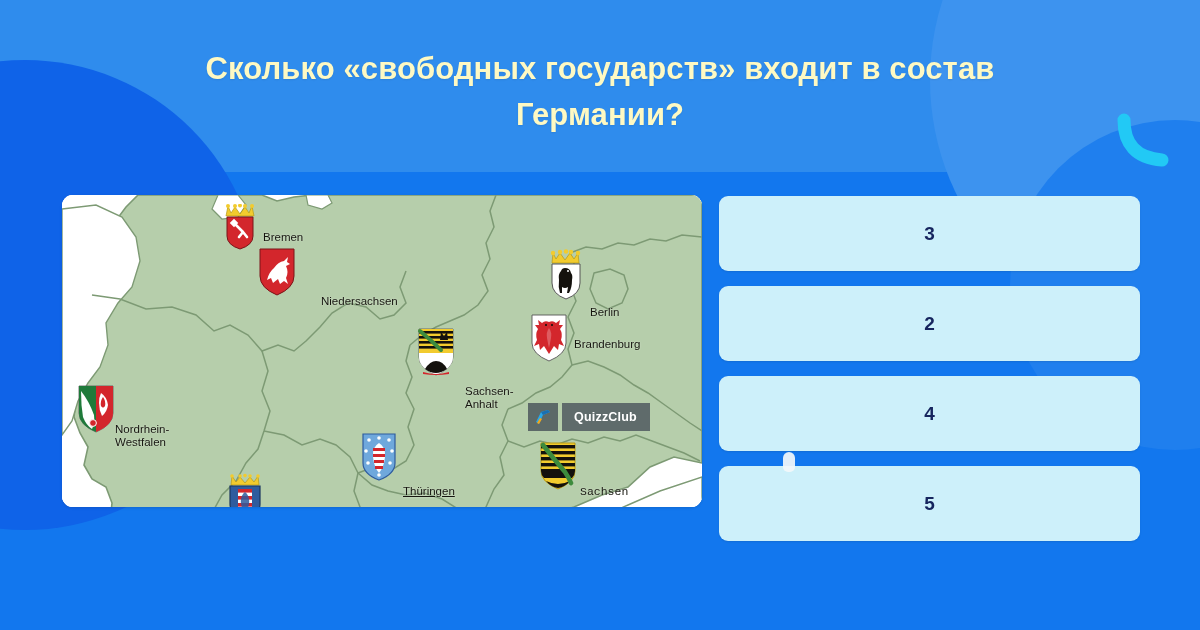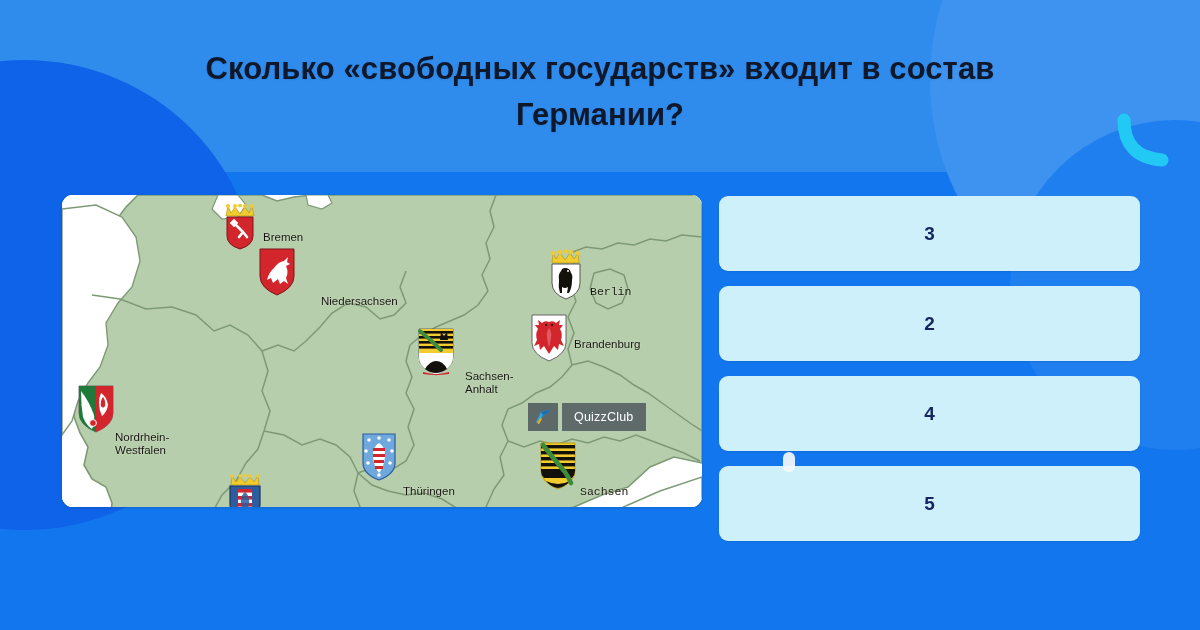--- a/index.html
+++ b/index.html
@@ -68,21 +68,21 @@
   }
   .bg-arc svg { display: block; overflow: visible; }
 
   
   .title {
     position: absolute;
     left: 0; top: 46px;
     width: 1200px;
     z-index: 5;
     text-align: center;
-    color: #0f172a;
+    color: #fef9c3;
     font-size: 31px;
     font-weight: bold;
     line-height: 46px;
     letter-spacing: 0.1px;
     padding: 0 150px;
     text-shadow: 0 1px 2px rgba(0,0,0,0.08);
   }
 
   
   .map-panel {
@@ -139,21 +139,21 @@
     background: rgba(70,80,88,0.80);
     display: flex;
     align-items: center;
     justify-content: center;
   }
   .wm-logo svg { display:block; }
   .wm-text {
     background: rgba(70,80,88,0.78);
     color: #ffffff;
     font-size: 12.5px;
-    font-weight: normal;
+    font-weight: bold;
     padding: 0 13px 0 12px;
     display: flex;
     align-items: center;
     margin-left: 4px;
     letter-spacing: 0.2px;
   }
 
   
   .answers {
     position: absolute;
@@ -306,21 +306,21 @@
     <svg width="38" height="48" viewBox="0 0 38 48">
       <path d="M2 1 L36 1 L36 28 Q36 40 19 47 Q2 40 2 28 Z" fill="#ffffff" stroke="#555" stroke-width="0.8"></path>
       <path d="M2 1 L19 1 L19 47 Q2 40 2 28 Z" fill="#1f7a3a"></path>
       <path d="M19 1 L36 1 L36 28 Q36 40 19 47 Z" fill="#d3262c"></path>
       <path d="M4 6 Q12 16 17 30 Q18 38 15 44 Q9 40 6 32 Q4 20 4 6 Z" fill="#ffffff"></path>
       <path d="M24 8 Q30 12 31 20 Q30 27 25 31 Q22 25 22 18 Q22 12 24 8 Z" fill="#ffffff"></path>
       <path d="M26 12 Q29 16 28 21 Q26 24 24 21 Q23 16 26 12 Z" fill="#d3262c"></path>
       <circle cx="16" cy="38" r="3.4" fill="#d3262c" stroke="#ffffff" stroke-width="1"></circle>
     </svg>
   </div>
-  <div class="region-label" style="left:53px; top:228px;margin-top:8px;">Nordrhein-
+  <div class="region-label" style="left:53px; top:228px;">Nordrhein-
 Westfalen</div>
 
   <div class="coa" style="left:165px; top:277px;">
     <svg width="36" height="48" viewBox="0 0 36 48">
       <path d="M5 4 L9 10 L13 5 L18 11 L23 5 L27 10 L31 4 L32 13 L4 13 Z" fill="#f2cb2e" stroke="#b89a14" stroke-width="0.7"></path>
       <circle cx="5" cy="4" r="1.8" fill="#f2cb2e"></circle>
         <circle cx="13" cy="4" r="1.8" fill="#f2cb2e"></circle>
       <circle cx="18" cy="3.6" r="1.8" fill="#f2cb2e"></circle>
         <circle cx="23" cy="4" r="1.8" fill="#f2cb2e"></circle>
       <circle cx="31" cy="4" r="1.8" fill="#f2cb2e"></circle>
@@ -352,57 +352,57 @@
       </g>
       <path d="M18 10 Q25 14 24 24 Q23 34 18 40 Q13 34 12 24 Q11 14 18 10 Z" fill="#ffffff"></path>
       <g fill="#d3262c">
         <rect x="12" y="15" width="12" height="3"></rect>
         <rect x="12" y="21" width="12" height="3"></rect>
         <rect x="13" y="27" width="10" height="3"></rect>
         <rect x="14" y="33" width="8" height="3"></rect>
       </g>
     </svg>
   </div>
-  <div class="region-label" style="left:341px; top:290px;">Thüringen</div>
+  <div class="region-label" style="left:341px; top:290px;text-decoration:underline;">Thüringen</div>
 
   <div class="coa" style="left:355px; top:133px;">
     <svg width="38" height="48" viewBox="0 0 38 48">
       <path d="M2 1 L36 1 L36 29 Q36 40 19 47 Q2 40 2 29 Z" fill="#ffffff" stroke="#555" stroke-width="0.8"></path>
       <path d="M2 1 L36 1 L36 25 L2 25 Z" fill="#f2cb2e"></path>
       <g fill="#14110d">
         <rect x="2" y="3" width="34" height="2.6"></rect>
         <rect x="2" y="8" width="34" height="2.6"></rect>
         <rect x="2" y="13" width="34" height="2.6"></rect>
         <rect x="2" y="18" width="34" height="2.6"></rect>
       </g>
       <path d="M3 3 Q14 12 24 22" stroke="#3d8b3d" stroke-width="4" fill="none" stroke-linecap="round"></path>
       <path d="M2 25 L36 25 L36 29 Q36 40 19 47 Q2 40 2 29 Z" fill="#ffffff"></path>
       <path d="M8 41 Q13 33 19 33 Q26 33 30 41 Q24 45 19 45 Q13 45 8 41 Z" fill="#14110d"></path>
       <path d="M6 44 Q19 48 32 44 L32 46 Q19 48 6 46 Z" fill="#d3262c"></path>
       <path d="M24 4 L27 8 L30 4 L31 12 L23 12 Z" fill="#14110d"></path>
     </svg>
   </div>
-  <div class="region-label" style="left:403px; top:175px;">Sachsen-
+  <div class="region-label" style="left:403px; top:190px;">Sachsen-
 Anhalt</div>
 
   <div class="coa" style="left:487px; top:52px;">
     <svg width="34" height="53" viewBox="0 0 34 53">
       <path d="M4 6 L7 12 L11 6 L16 13 L21 6 L25 12 L29 6 L30 16 L3 16 Z" fill="#f2cb2e" stroke="#b89a14" stroke-width="0.7"></path>
       <circle cx="4" cy="6" r="2.2" fill="#f2cb2e"></circle>
         <circle cx="11" cy="5" r="2.2" fill="#f2cb2e"></circle>
       <circle cx="17" cy="4.5" r="2.2" fill="#f2cb2e"></circle>
         <circle cx="22" cy="5" r="2.2" fill="#f2cb2e"></circle>
       <circle cx="29" cy="6" r="2.2" fill="#f2cb2e"></circle>
       <path d="M3 17 L31 17 L31 36 Q31 47 17 52 Q3 47 3 36 Z" fill="#ffffff" stroke="#555" stroke-width="1"></path>
       <path d="M16 21 Q21 21 22 26 Q24 28 23 33 Q23 41 20 46 L18 46 L19 40
                Q16 42 13 40 L13 46 L11 46 Q9 40 10 33 Q9 27 12 24 Q13 21 16 21 Z" fill="#14110d"></path>
       <circle cx="19" cy="24" r="1" fill="#ffffff"></circle>
     </svg>
   </div>
-  <div class="region-label" style="left:528px; top:90px;font-family:Liberation Mono, monospace;">Berlin</div>
+  <div class="region-label" style="left:528px; top:111px;">Berlin</div>
 
   <div class="coa" style="left:468px; top:119px;">
     <svg width="38" height="48" viewBox="0 0 38 48">
       <path d="M2 1 L36 1 L36 29 Q36 40 19 47 Q2 40 2 29 Z" fill="#ffffff" stroke="#555" stroke-width="0.9"></path>
       <path d="M19 8 Q23 6 26 9 L30 6 L29 11 L33 11 L30 15
                Q33 20 31 26 L34 32 L29 30 L28 36 L24 32
                L19 40 L14 32 L10 36 L9 30 L4 32 L7 26
                Q5 20 8 15 L5 11 L9 11 L8 6 L12 9 Q15 6 19 8 Z" fill="#d3262c"></path>
       <path d="M19 14 Q22 18 21 24 Q20 30 19 34 Q18 30 17 24 Q16 18 19 14 Z" fill="#ffffff" opacity="0.25"></path>
       <circle cx="16" cy="11" r="1.1" fill="#14110d"></circle>

